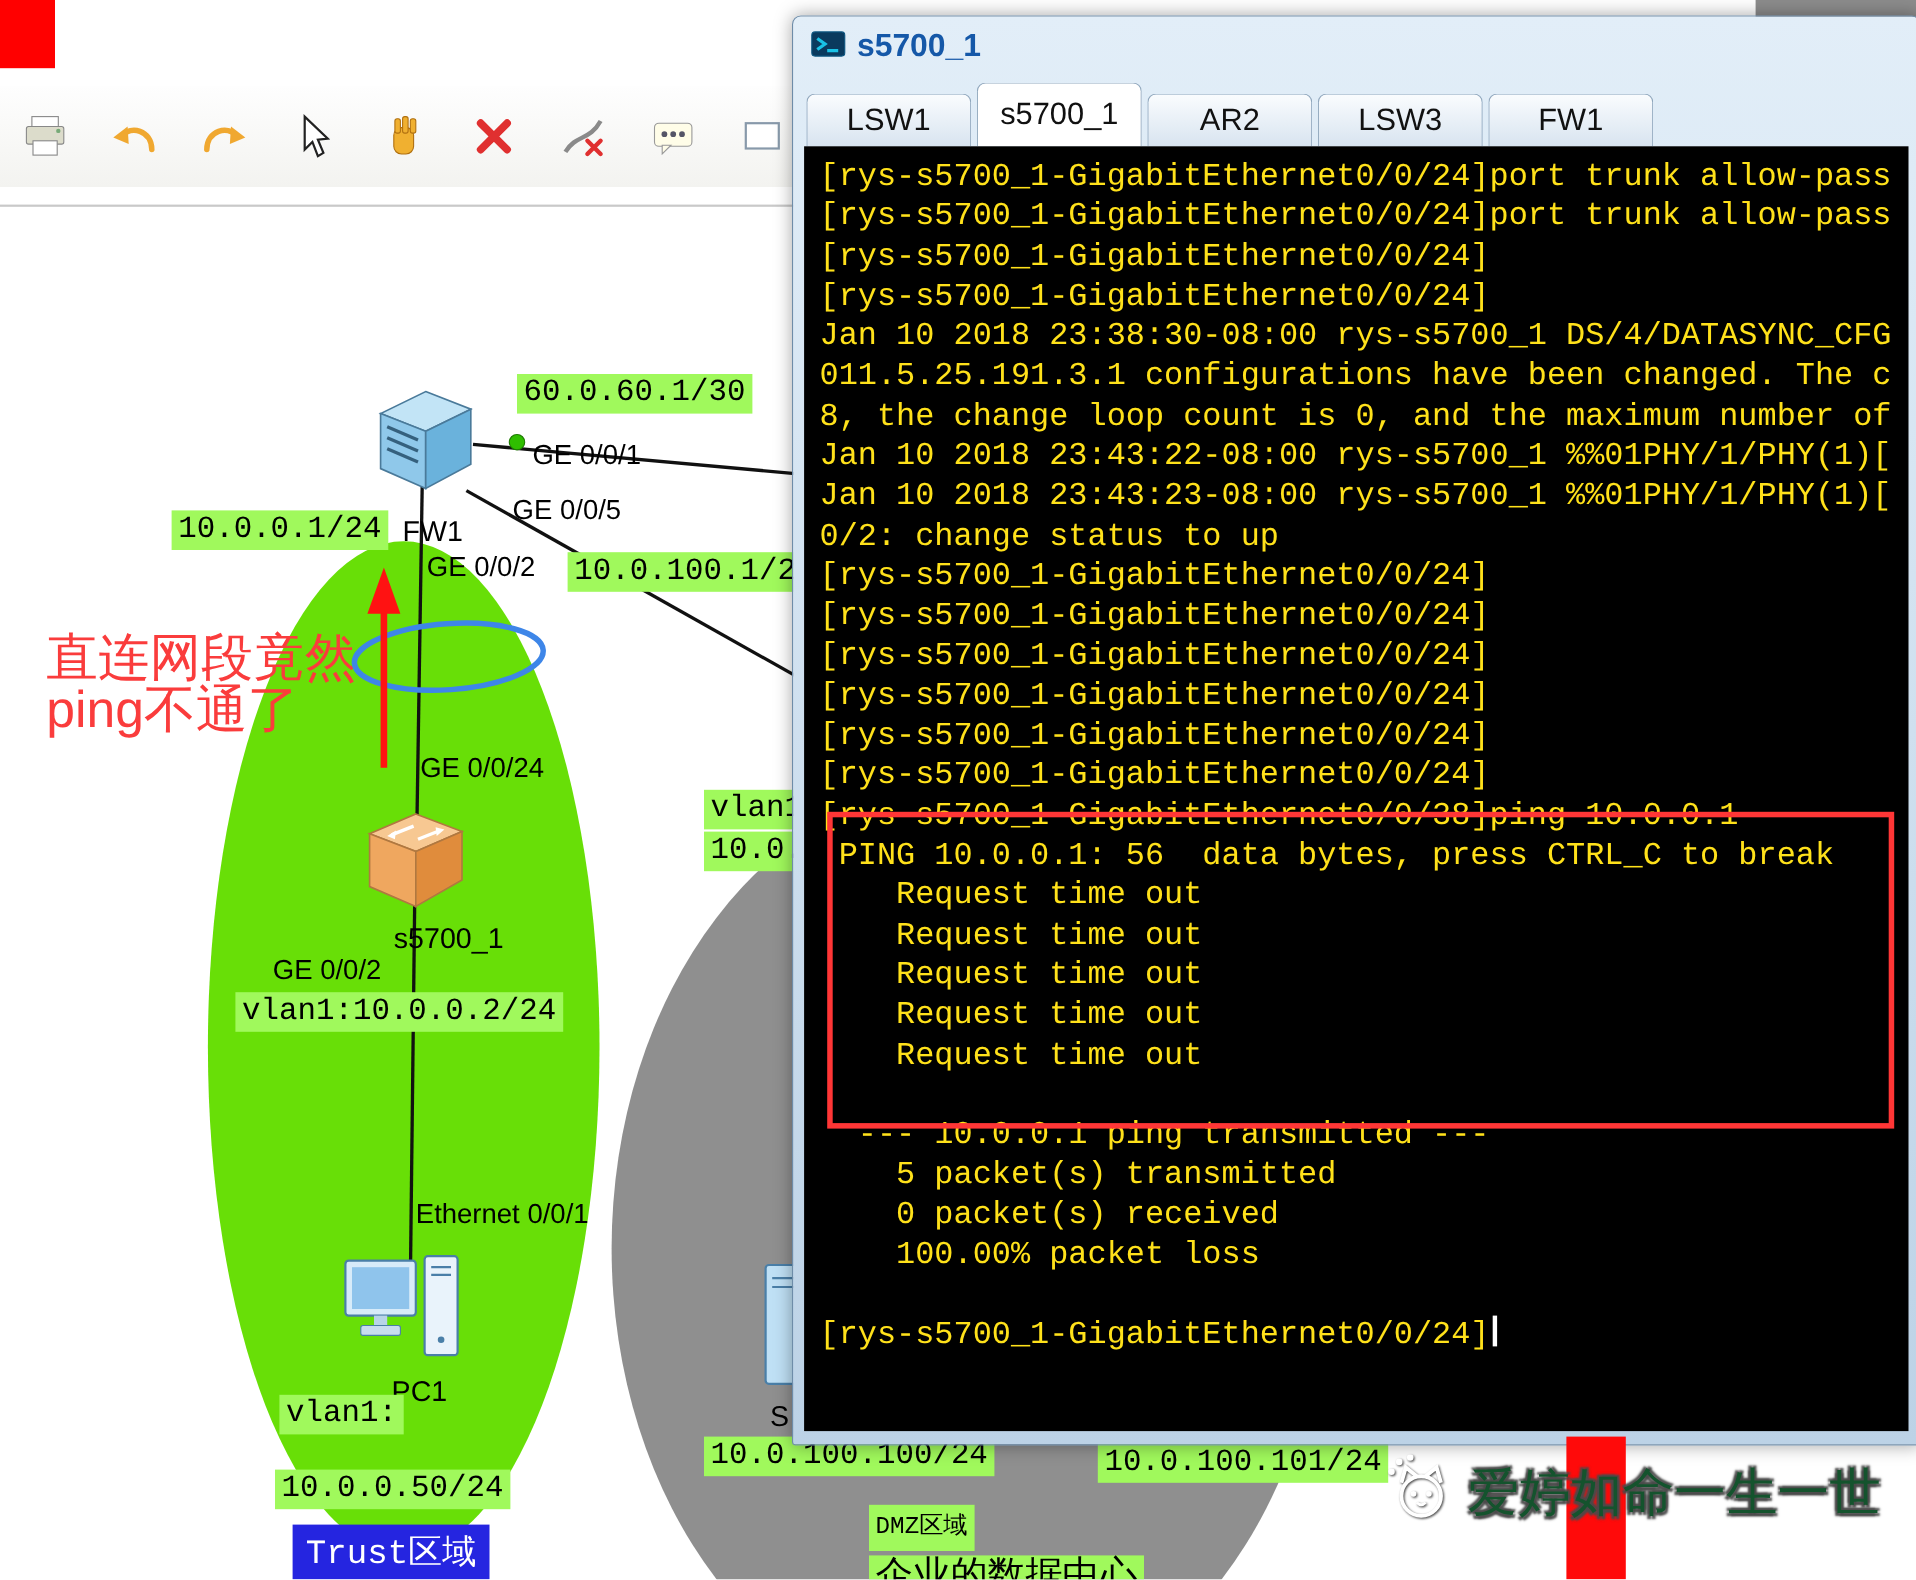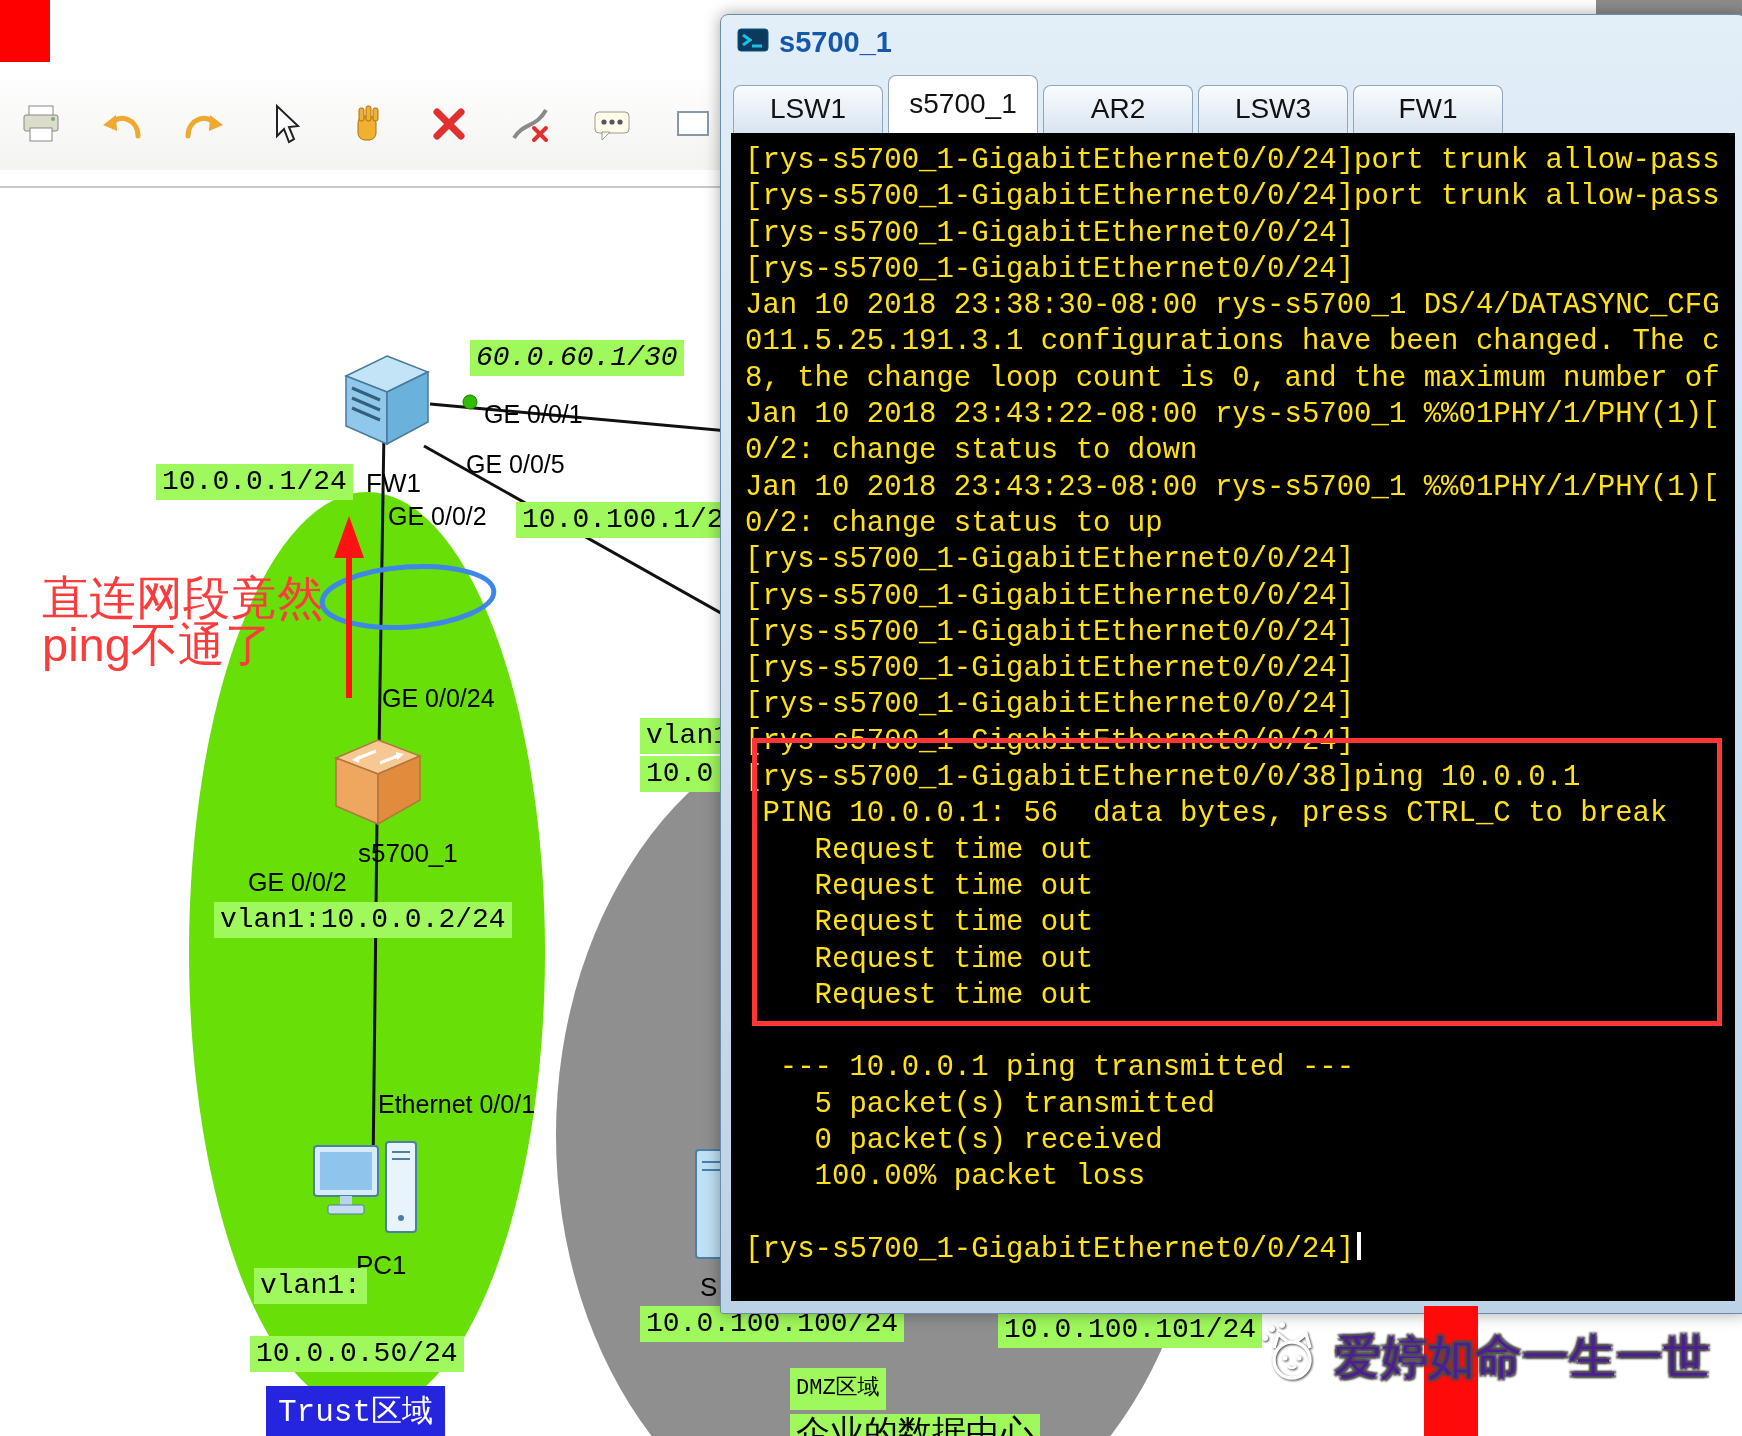--- a/index.html
+++ b/index.html
@@ -52,21 +52,21 @@
              font-size:29px; line-height:36.3px; color:var(--console-text,#ffe11a); }
   .cursor { display:inline-block; width:4px; height:28px; background:#fff; margin-left:3px; vertical-align:-3px; }
 
   .ping-highlight { position:absolute; left:752px; top:738px; width:970px; height:288px;
              border:5px solid var(--highlight-red,#ff3636); z-index:11; pointer-events:none; }
 
   .red-bar { position:absolute; left:1424px; top:1306px; width:54px; height:130px;
              background:var(--marker-red,#ff0a0a); z-index:12; }
 
   .watermark { position:absolute; left:1258px; top:1322px; z-index:13; display:flex; align-items:center; gap:10px; }
-  .watermark-text { color:#4c1d95; font-size:47px; white-space:pre;
+  .watermark-text { color:#14532d; font-size:47px; white-space:pre;
              text-shadow:2px 2px 2px #4a4a4a, -2px -2px 2px #4a4a4a, 2px -2px 2px #4a4a4a, -2px 2px 2px #4a4a4a; }
   .watermark svg { filter:drop-shadow(1px 1px 1px #444); }
 </style>
 </head>
 <body>
 
 <div id="stage">
 
   <div class="red-corner"></div>
   <div class="top-strip"></div>
@@ -180,21 +180,21 @@
     </svg>
   </div>
   <div class="dev" style="left:694px; top:1148px;">
     <svg width="42" height="112" viewBox="0 0 42 112">
       <rect x="2" y="2" width="38" height="108" rx="3" fill="#bfe0f5" stroke="#4a7fa8" stroke-width="2"></rect>
       <line x1="8" y1="14" x2="34" y2="14" stroke="#4a7fa8" stroke-width="2"></line>
       <line x1="8" y1="22" x2="34" y2="22" stroke="#4a7fa8" stroke-width="2"></line>
     </svg>
   </div>
 
-  <div class="glabel" style="left:470px; top:340px;font-style:italic;">60.0.60.1/30</div>
+  <div class="glabel" style="left:470px; top:340px;">60.0.60.1/30</div>
   <div class="port" style="left:484px; top:400px;">GE 0/0/1</div>
   <div class="glabel" style="left:156px; top:464px;">10.0.0.1/24</div>
   <div class="plabel" style="left:366px; top:468px;">FW1</div>
   <div class="port" style="left:466px; top:450px;">GE 0/0/5</div>
   <div class="port" style="left:388px; top:502px;">GE 0/0/2</div>
   <div class="glabel" style="left:516px; top:502px;">10.0.100.1/24</div>
   <div class="port" style="left:382px; top:684px;">GE 0/0/24</div>
   <div class="glabel" style="left:640px; top:718px;">vlan1</div>
   <div class="glabel" style="left:640px; top:756px;">10.0.</div>
   <div class="plabel" style="left:358px; top:838px;">s5700_1</div>
@@ -240,21 +240,20 @@
       </div>
     <div class="console">
         <div class="console-line">[rys-s5700_1-GigabitEthernet0/0/24]port trunk allow-pass</div>
         <div class="console-line">[rys-s5700_1-GigabitEthernet0/0/24]port trunk allow-pass</div>
         <div class="console-line">[rys-s5700_1-GigabitEthernet0/0/24]</div>
         <div class="console-line">[rys-s5700_1-GigabitEthernet0/0/24]</div>
         <div class="console-line">Jan 10 2018 23:38:30-08:00 rys-s5700_1 DS/4/DATASYNC_CFG</div>
         <div class="console-line">011.5.25.191.3.1 configurations have been changed. The c</div>
         <div class="console-line">8, the change loop count is 0, and the maximum number of</div>
         <div class="console-line">Jan 10 2018 23:43:22-08:00 rys-s5700_1 %%01PHY/1/PHY(1)[</div>
-        <div class="console-line">0/2: change status to down</div>
         <div class="console-line">Jan 10 2018 23:43:23-08:00 rys-s5700_1 %%01PHY/1/PHY(1)[</div>
         <div class="console-line">0/2: change status to up</div>
         <div class="console-line">[rys-s5700_1-GigabitEthernet0/0/24]</div>
         <div class="console-line">[rys-s5700_1-GigabitEthernet0/0/24]</div>
         <div class="console-line">[rys-s5700_1-GigabitEthernet0/0/24]</div>
         <div class="console-line">[rys-s5700_1-GigabitEthernet0/0/24]</div>
         <div class="console-line">[rys-s5700_1-GigabitEthernet0/0/24]</div>
         <div class="console-line">[rys-s5700_1-GigabitEthernet0/0/24]</div>
         <div class="console-line">[rys-s5700_1-GigabitEthernet0/0/38]ping 10.0.0.1</div>
         <div class="console-line"> PING 10.0.0.1: 56  data bytes, press CTRL_C to break</div>

